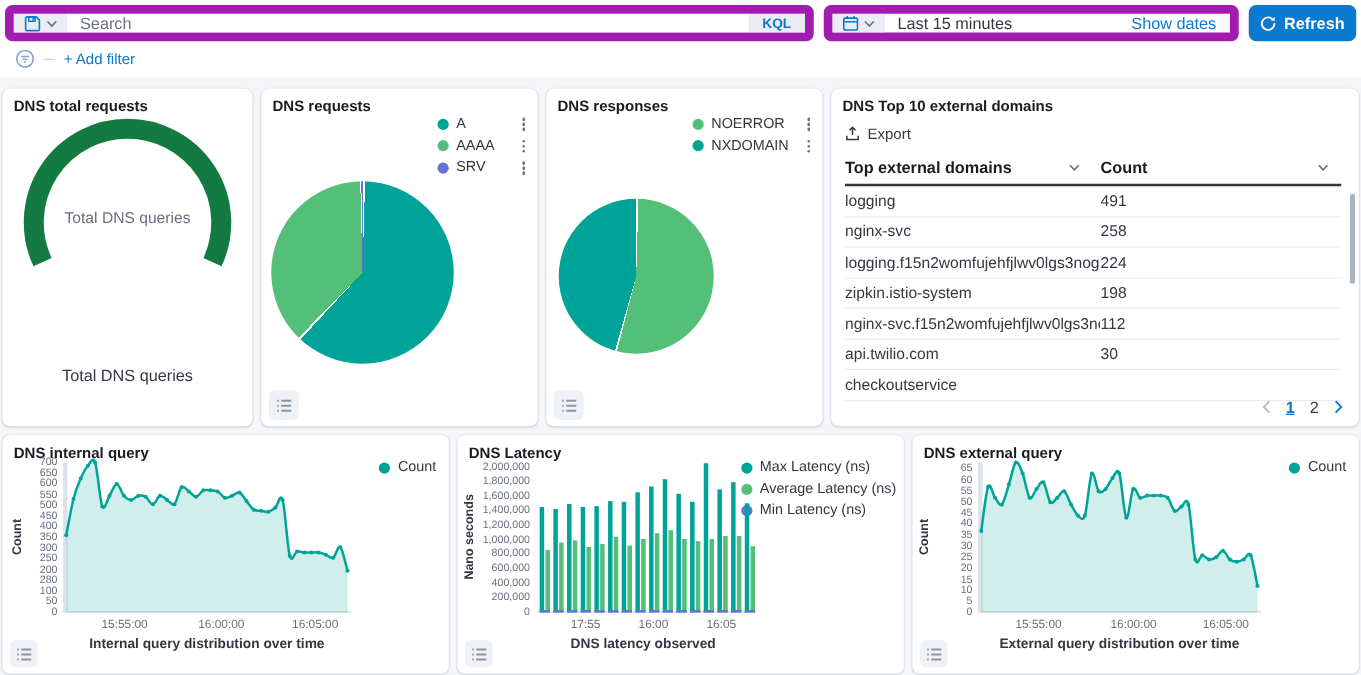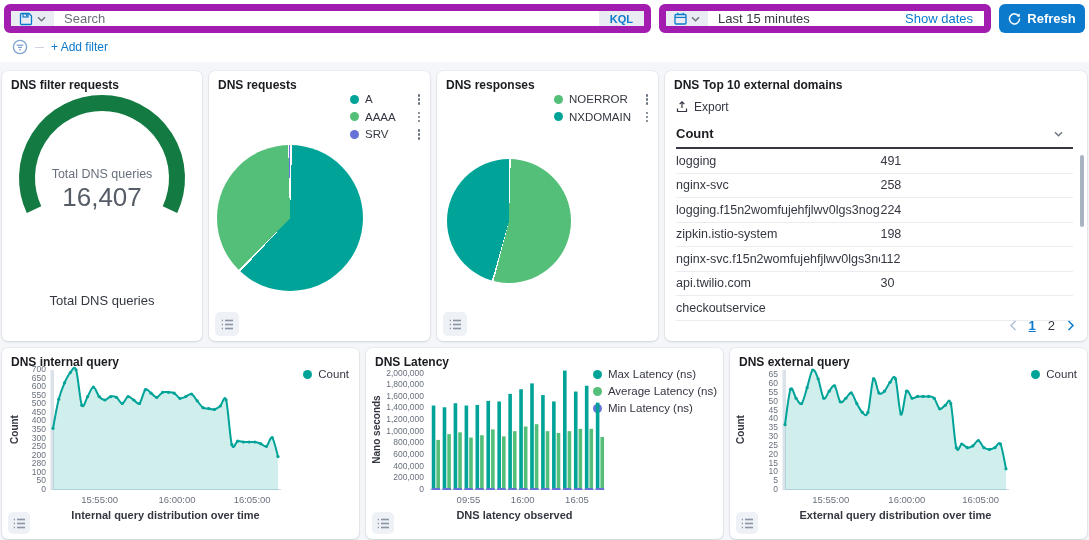--- a/index.html
+++ b/index.html
@@ -116,27 +116,26 @@
       </svg>
     <div class="filter-dash"></div>
     <div class="add-filter">+ Add filter</div>
   </div>
 </div>
 
 <div class="dash">
   <div class="row1">
 
     <div class="panel">
-      <div class="ptitle">DNS filter requests</div>
+      <div class="ptitle">DNS total requests</div>
       <svg class="gauge-svg" width="186" height="150" viewBox="0 0 186 150">
         <path id="gauge-arc" d="M 25.03 116.7 A 75 75 0 1 1 160.97 116.7" fill="none" stroke="#137a41" stroke-width="16"></path>
       </svg>
       <div class="gauge-center">
         <div class="gauge-label">Total DNS queries</div>
-        <div class="gauge-value">16,407</div>
       </div>
       <div class="gauge-bottom">Total DNS queries</div>
     </div>
 
     <div class="panel">
       <div class="ptitle">DNS requests</div>
       <div class="legend" id="legend-requests" style="width:72px">
           <div class="lrow">
             <span class="ldot" style="background: rgb(0, 163, 152);"></span>
             <span class="llabel">A</span>
@@ -221,20 +220,26 @@
       <div class="ptitle">DNS Top 10 external domains</div>
       <div class="export-row">
         <svg width="12" height="12" viewBox="0 0 12 12">
             <path d="M6 7 V1 M3.6 3.2 L6 0.8 L8.4 3.2" fill="none" stroke="#343741" stroke-width="1.2"></path>
             <path d="M1.5 7.5 V10.5 H10.5 V7.5" fill="none" stroke="#343741" stroke-width="1.2"></path>
           </svg>
         <span>Export</span>
       </div>
       <div class="dtable">
         <div class="thead">
+          <div class="th c1">
+            <span>Top external domains</span>
+            <svg class="sortch" width="9" height="6" viewBox="0 0 9 6">
+                <path d="M1 1.2 L4.5 4.8 L8 1.2" fill="none" stroke="#69707d" stroke-width="1.3"></path>
+              </svg>
+          </div>
           <div class="th c2">
             <span>Count</span>
             <svg class="sortch" width="9" height="6" viewBox="0 0 9 6">
                 <path d="M1 1.2 L4.5 4.8 L8 1.2" fill="none" stroke="#69707d" stroke-width="1.3"></path>
               </svg>
           </div>
         </div>
         <div id="table-body">
             <div class="trow">
               <div class="td c1">logging</div>
@@ -454,21 +459,21 @@
             <rect x="143.9375" y="118" width="8.21875" height="2" fill="#6672d6"></rect>
             <rect x="154.875" y="15.728155339805838" width="3.609375" height="104.27184466019416" fill="#00a398"></rect>
             <rect x="159.484375" y="58.83495145631068" width="3.609375" height="61.16504854368932" fill="#54bf78"></rect>
             <rect x="154.875" y="118" width="8.21875" height="2" fill="#6672d6"></rect>
             <rect x="165.8125" y="32.62135922330097" width="3.609375" height="87.37864077669903" fill="#00a398"></rect>
             <rect x="170.421875" y="66.99029126213591" width="3.609375" height="53.00970873786408" fill="#54bf78"></rect>
             <rect x="165.8125" y="118" width="8.21875" height="2" fill="#6672d6"></rect>
           </svg>
         </div>
       <div class="xticks" style="left:64px;right:118px;top:146px">
-          <span style="left: 22%;">09:55</span>
+          <span style="left: 22%;">17:55</span>
           <span style="left: 53%;">16:00</span>
           <span style="left: 84%;">16:05</span>
         </div>
       <div class="ctitle" style="left:50px;right:110px;top:161px">DNS latency observed</div>
       <button class="footicon" style="width:22px;height:22px">
         <svg width="13" height="11" viewBox="0 0 13 11">
             <g stroke="#8b95a5" stroke-width="1.6">
               <line x1="0.8" y1="1.5" x2="2" y2="1.5"></line>
               <line x1="4" y1="1.5" x2="12" y2="1.5"></line>
               <line x1="0.8" y1="5.5" x2="2" y2="5.5"></line>

